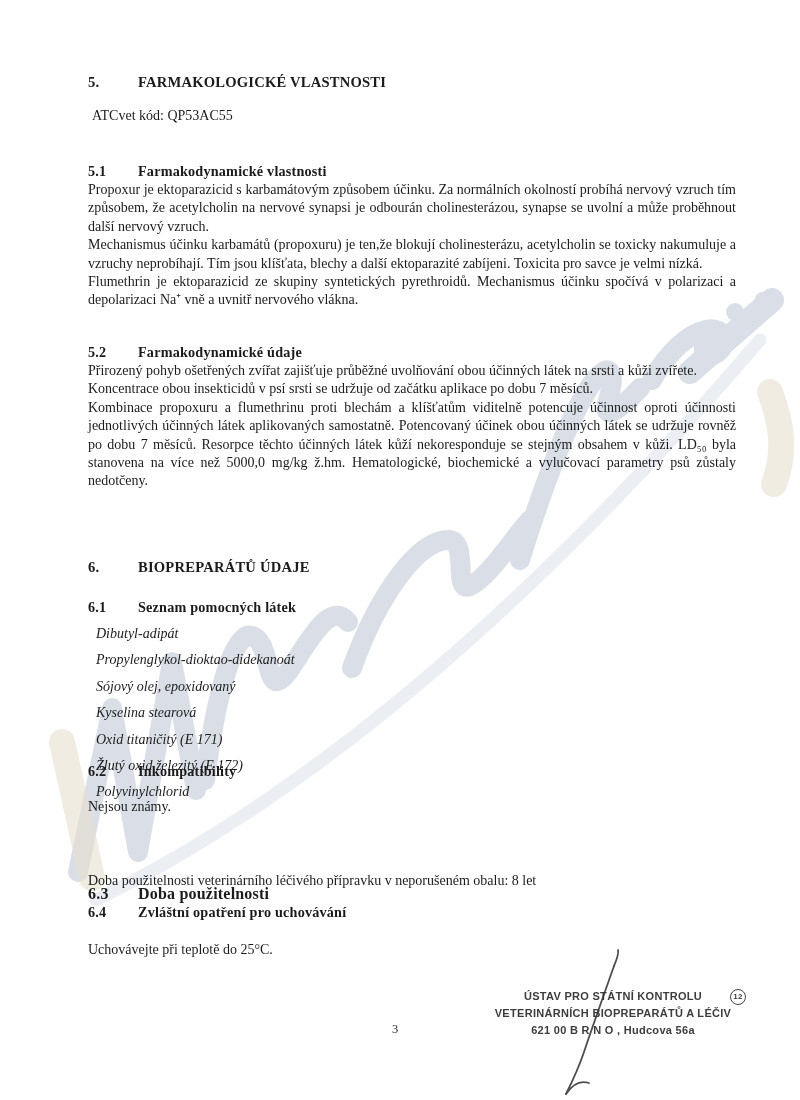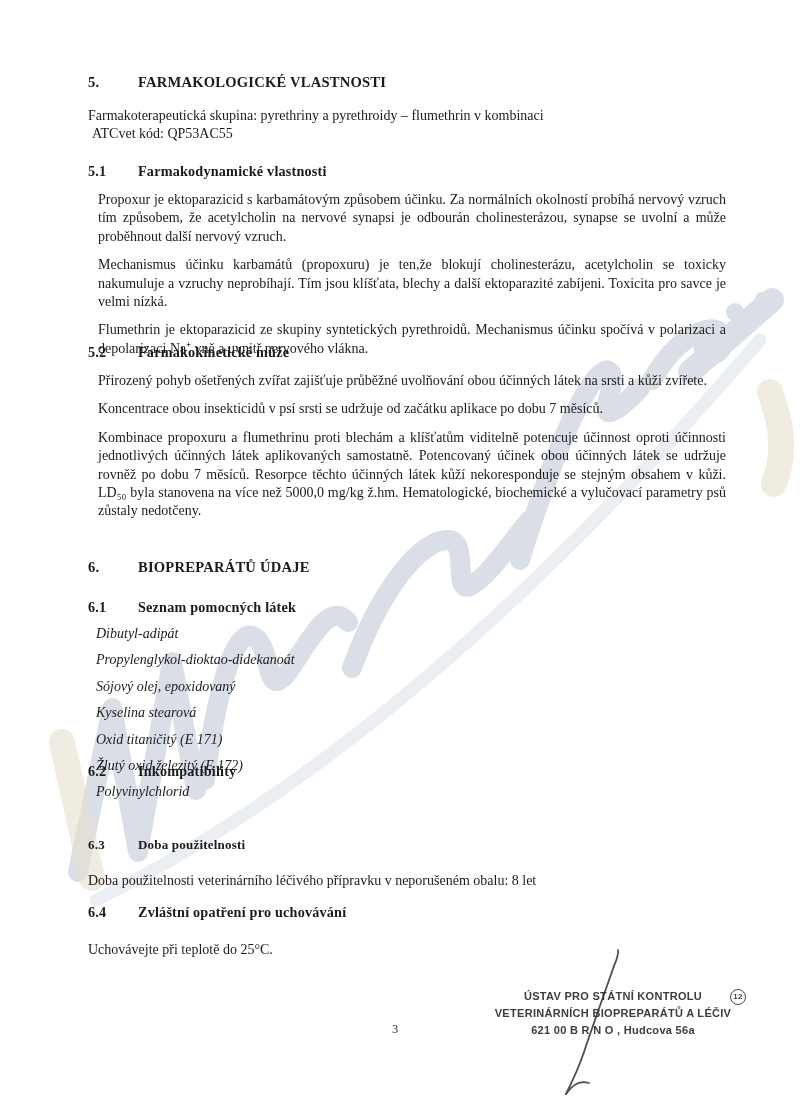--- a/index.html
+++ b/index.html
@@ -9,21 +9,21 @@
     margin:0 auto;box-shadow:0 0 4px rgba(0,0,0,.2);
   }
   .wm{position:absolute;left:0;top:0;z-index:0;pointer-events:none;}
   .layer{position:absolute;left:0;top:0;width:100%;height:100%;z-index:1;}
   .abs{position:absolute;}
   .content{left:88px;width:648px;}
   .h{display:flex;font-weight:bold;font-size:14.6px;letter-spacing:.2px;}
   .h .num{width:50px;flex:0 0 50px;}
   .body-text{font-size:14px;line-height:18.4px;}
   .just{text-align:justify;}
-  .just p{margin:10px;}
+  .just p{margin:0;}
   .list div{margin:8px;font-style:italic;}
   .indent1{padding-left:4px;}
   .pagenum{font-size:12.5px;color:#2a2a2a;}
   .stamp{
     width:250px;text-align:center;font-family:"Liberation Sans", sans-serif;
     font-size:11px;font-weight:600;color:#3d3d3d;line-height:17px;letter-spacing:.3px;
   }
   .stamp-badge{
     position:absolute;right:-8px;top:1px;width:14px;height:14px;border-radius:50%;
     border:1.2px solid #454545;font-size:8px;line-height:14px;font-weight:600;
@@ -54,37 +54,36 @@
   </svg>
 
   <div class="layer">
 
     <div class="abs content h" style="top:74px">
       <span class="num">5.</span>
       <span>FARMAKOLOGICKÉ VLASTNOSTI</span>
     </div>
 
     <div class="abs content body-text" style="top:107px">
-      <div>Farmakoterapeutická skupina: pyrethriny a pyrethroidy – flumethrin v kombinaci</div>
       <div class="indent1">ATCvet kód: QP53AC55</div>
     </div>
 
     <div class="abs content h" style="top:163px;font-size:14.2px">
       <span class="num">5.1</span>
       <span>Farmakodynamické vlastnosti</span>
     </div>
     <div class="abs content body-text just" style="top:181px">
       <p>Propoxur je ektoparazicid s karbamátovým způsobem účinku. Za normálních okolností probíhá nervový vzruch tím způsobem, že acetylcholin na nervové synapsi je odbourán cholinesterázou, synapse se uvolní a může proběhnout další nervový vzruch.</p>
       <p>Mechanismus účinku karbamátů (propoxuru) je ten,že blokují cholinesterázu, acetylcholin se toxicky nakumuluje a vzruchy neprobíhají. Tím jsou klíšťata, blechy a další ektoparazité zabíjeni. Toxicita pro savce je velmi nízká.</p>
       <p>Flumethrin je ektoparazicid ze skupiny syntetických pyrethroidů. Mechanismus účinku spočívá v polarizaci a depolarizaci Na⁺ vně a uvnitř nervového vlákna.</p>
     </div>
 
     <div class="abs content h" style="top:344px;font-size:14.2px">
       <span class="num">5.2</span>
-      <span>Farmakokinetické může</span>
+      <span>Farmakodynamické údaje</span>
     </div>
     <div class="abs content body-text just" style="top:362px">
       <p>Přirozený pohyb ošetřených zvířat zajišťuje průběžné uvolňování obou účinných látek na srsti a kůži zvířete.</p>
       <p>Koncentrace obou insekticidů v psí srsti se udržuje od začátku aplikace po dobu 7 měsíců.</p>
       <p>Kombinace propoxuru a flumethrinu proti blechám a klíšťatům viditelně potencuje účinnost oproti účinnosti jednotlivých účinných látek aplikovaných samostatně. Potencovaný účinek obou účinných látek se udržuje rovněž po dobu 7 měsíců. Resorpce těchto účinných látek kůží nekoresponduje se stejným obsahem v kůži. LD₅₀ byla stanovena na více než 5000,0 mg/kg ž.hm. Hematologické, biochemické a vylučovací parametry psů zůstaly nedotčeny.</p>
     </div>
 
     <div class="abs content h" style="top:559px">
       <span class="num">6.</span>
       <span>BIOPREPARÁTŮ ÚDAJE</span>
@@ -101,22 +100,23 @@
       <div>Kyselina stearová</div>
       <div>Oxid titaničitý (E 171)</div>
       <div>Žlutý oxid železitý (E 172)</div>
       <div>Polyvinylchlorid</div>
     </div>
 
     <div class="abs content h" style="top:763px;font-size:14.2px">
       <span class="num">6.2</span>
       <span>Inkompatibility</span>
     </div>
+    <div class="abs content body-text" style="top:798px">Nejsou známy.</div>
 
-    <div class="abs content h" style="top:837px;font-size:13px">
+    <div class="abs content h" style="top:885px;font-size:16px">
       <span class="num">6.3</span>
       <span>Doba použitelnosti</span>
     </div>
     <div class="abs content body-text" style="top:872px">Doba použitelnosti veterinárního léčivého přípravku v neporušeném obalu: 8 let</div>
 
     <div class="abs content h" style="top:904px;font-size:14.2px">
       <span class="num">6.4</span>
       <span>Zvláštní opatření pro uchovávání</span>
     </div>
     <div class="abs content body-text" style="top:941px">Uchovávejte při teplotě do 25°C.</div>

